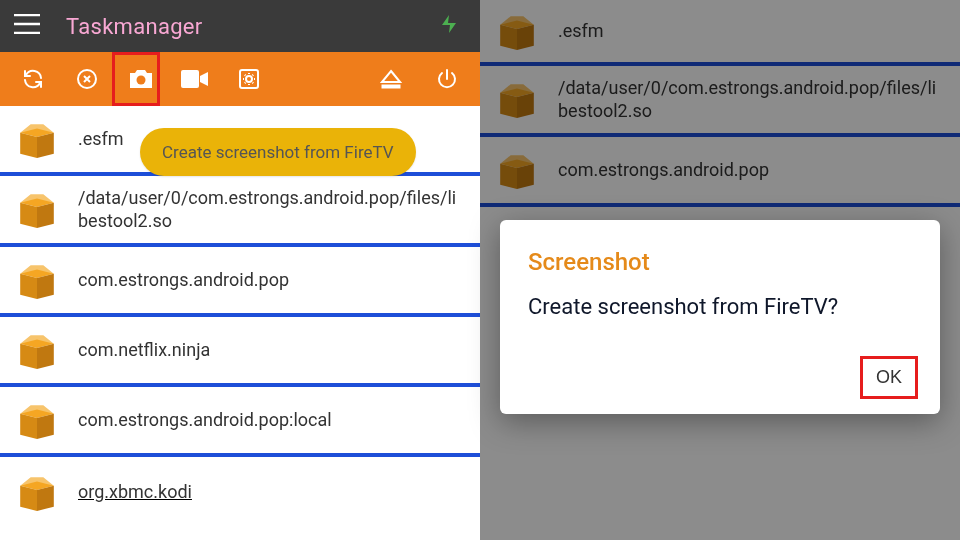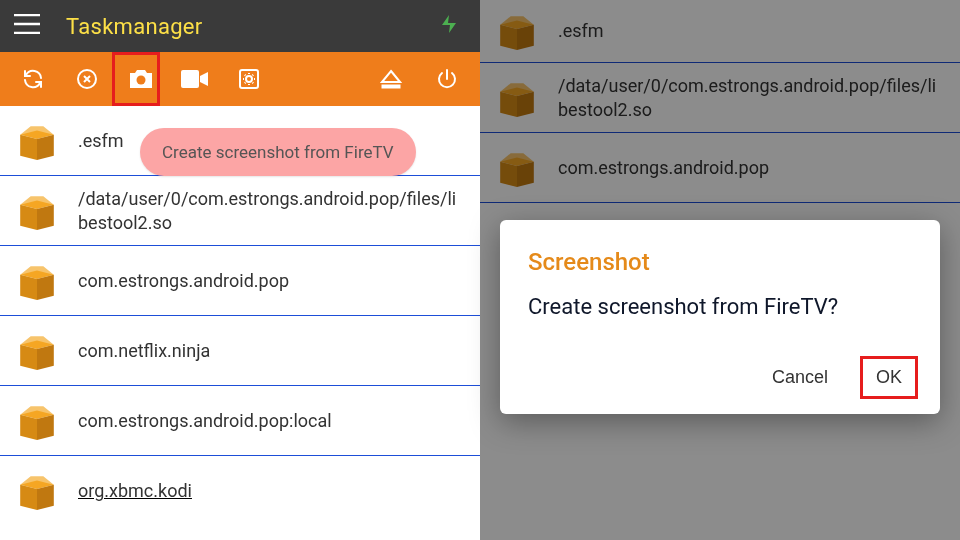--- a/index.html
+++ b/index.html
@@ -3,38 +3,38 @@
 <meta charset="utf-8">
 <style>
   * { box-sizing: border-box; margin: 0; padding: 0; }
   html, body { width: 960px; height: 540px; font-family: Roboto, Arial, sans-serif; overflow: hidden; }
   .container { display: flex; width: 960px; height: 540px; }
   .pane { width: 480px; height: 540px; position: relative; background: #fff; }
   .pane.right { filter: brightness(1); }
   .pane.right .content-layer { position: absolute; inset: 0; }
   .pane.right .dim { position: absolute; inset: 0; background: rgba(0,0,0,0.45); }
   
-  .header { height: 52px; background: #3a3a3a; display: flex; align-items: center; padding: 0 14px; gap: 26px; color: #fde047; position: relative; }
+  .header { height: 52px; background: #3a3a3a; display: flex; align-items: center; padding: 0 14px; gap: 26px; color: #f9a8d4; position: relative; }
   .header-title { font-size: 22px; font-weight: 400; letter-spacing: .3px; }
   .battery-icon { position: absolute; right: 18px; top: 50%; transform: translateY(-50%); }
   
   .toolbar { height: 54px; background: #ef7d1b; display: flex; align-items: center; padding: 0 10px; gap: 8px; color: #fff; position: relative; }
   .tool { width: 46px; height: 46px; display: flex; align-items: center; justify-content: center; border-radius: 3px; }
   .tool svg { stroke: #fff; fill: none; }
   .tool.fill svg { fill: #fff; stroke: none; }
   .highlight-box { position: absolute; border: 3px solid #e61d1d; pointer-events: none; }
   .toolbar .right-tools { margin-left: auto; display: flex; gap: 10px; }
   
   .list { background: #fff; }
-  .row { display: flex; align-items: center; min-height: 70px; padding: 10px 16px; border-bottom: 1px solid #1d4ed8; gap: 20px; }
+  .row { display: flex; align-items: center; min-height: 70px; padding: 10px 16px; border-bottom: 4px solid #1d4ed8; gap: 20px; }
   .row:first-child { border-top: none; }
   .pkg-icon { width: 42px; height: 42px; flex-shrink: 0; }
   .row-label { font-size: 18px; color: #333; line-height: 1.3; word-break: break-word; }
   
-  .tooltip { position: absolute; top: 128px; left: 140px; background: #fca5a5; color: #555; font-size: 17px; padding: 14px 22px; border-radius: 26px; box-shadow: 0 1px 2px rgba(0,0,0,0.1); }
+  .tooltip { position: absolute; top: 128px; left: 140px; background: #eab308; color: #555; font-size: 17px; padding: 14px 22px; border-radius: 26px; box-shadow: 0 1px 2px rgba(0,0,0,0.1); }
   
   .dialog { position: absolute; left: 20px; right: 20px; top: 220px; background: #fff; border-radius: 6px; box-shadow: 0 8px 30px rgba(0,0,0,0.35); padding: 28px 28px 18px 28px; }
   .dialog-title { color: #e58a1a; font-size: 24px; font-weight: 500; margin-bottom: 18px; }
   .dialog-msg { color: #0f172a; font-size: 22px; margin-bottom: 40px; }
   .dialog-actions { display: flex; justify-content: flex-end; gap: 28px; align-items: center; }
   .dialog-btn { font-size: 18px; color: #333; padding: 8px 10px; background: transparent; border: none; cursor: pointer; }
   .ok-wrap { position: relative; }
   .ok-highlight { position: absolute; inset: -3px -6px; border: 3px solid #e61d1d; pointer-events: none; }
   
   .box-svg .box-top { fill: #f5a623; }
@@ -202,21 +202,20 @@
           <div class="row-label">com.estrongs.android.pop</div>
         </div>
       </div>
     </div>
     <div class="dim"></div>
 
     <div class="dialog">
       <div class="dialog-title">Screenshot</div>
       <div class="dialog-msg">Create screenshot from FireTV?</div>
       <div class="dialog-actions">
-        <button class="dialog-btn">Cancel</button>
         <span class="ok-wrap">
           <button class="dialog-btn">OK</button>
           <span class="ok-highlight"></span>
         </span>
       </div>
     </div>
   </div>
 
 </div>
 

